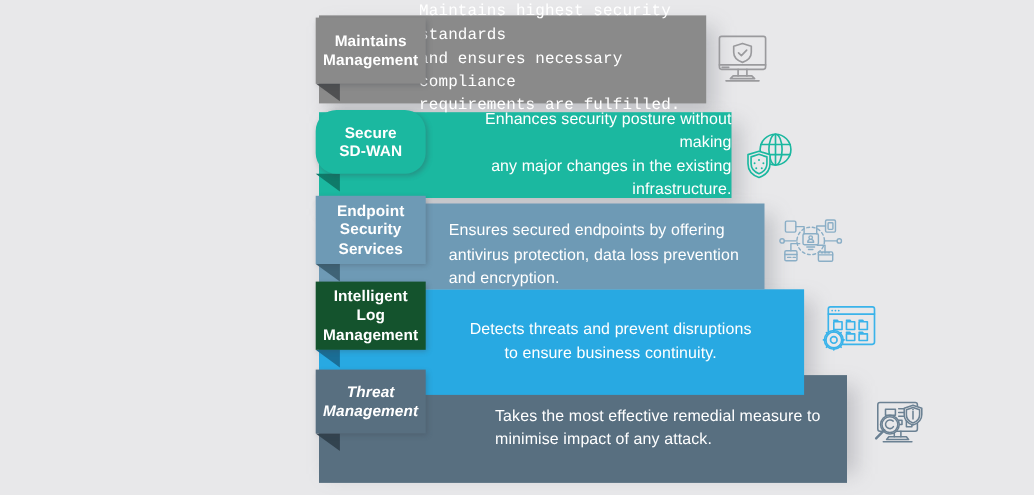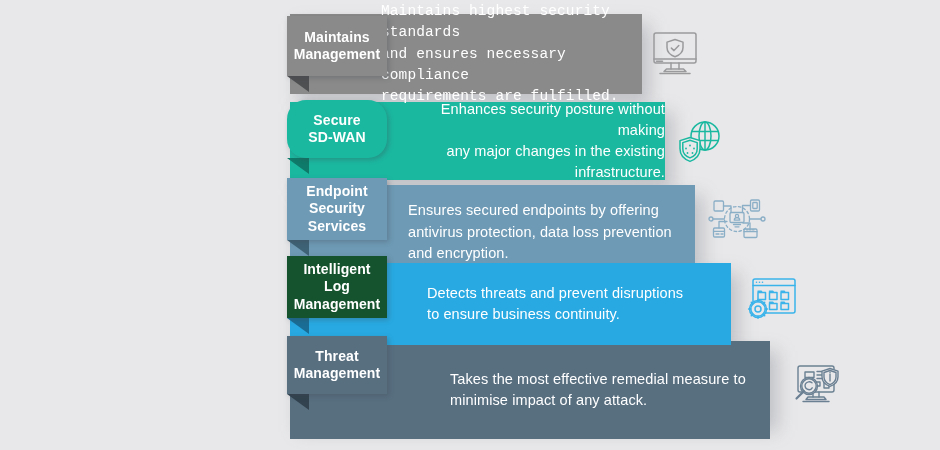--- a/index.html
+++ b/index.html
@@ -199,21 +199,21 @@
         <path d="M36 38.7h13"></path>
         <path d="M38.5 36.8h1.6M41.5 36.8h1.6M44.5 36.8h1.6"></path>
         <circle cx="3" cy="26" r="2"></circle>
         <circle cx="55" cy="26" r="2"></circle>
         <path d="M15.5 13h7.5v6.5M42.5 12.5h-8v7M5 26h11.5M41.5 26H53M11 35v-6.5h8M42 36v-6h-7"></path>
       </svg>
       </div>
     </div>
     <div class="row">
       <div class="bar-shadow" style="left: 298px; top: 273px; width: 441px; height: 78px;"></div>
-      <div class="bar" style="left: 290px; top: 263px; width: 441px; height: 82px; background: rgb(40, 169, 226); z-index: 7;">
+      <div class="bar" style="left: 290px; top: 263px; width: 441px; height: 96px; background: rgb(40, 169, 226); z-index: 7; text-align: center;">
         <div class="bar-inner">
           <div class="bar-text" style="margin-left: 137px;">Detects threats and prevent disruptions
 to ensure business continuity.</div>
         </div>
       </div>
       <div class="fold" style="left: 287px; top: 318px; border-width: 16px 0px 0px 22px; border-color: rgb(26, 110, 150) transparent transparent; z-index: 7;"></div>
       <div class="label-box" style="left: 287px; top: 256px; height: 62px; background: #14532d; z-index: 17;">
         <div class="label-text">Intelligent
 Log
 Management</div>
@@ -239,21 +239,21 @@
     </div>
     <div class="row">
       <div class="bar-shadow" style="left: 298px; top: 351px; width: 480px; height: 80px;"></div>
       <div class="bar" style="left: 290px; top: 341px; width: 480px; height: 98px; background: rgb(88, 111, 128); z-index: 6;">
         <div class="bar-inner">
           <div class="bar-text" style="margin-left: 160px;">Takes the most effective remedial measure to
 minimise impact of any attack.</div>
         </div>
       </div>
       <div class="fold" style="left: 287px; top: 394px; border-width: 16px 0px 0px 22px; border-color: rgb(50, 67, 79) transparent transparent; z-index: 6;"></div>
-      <div class="label-box" style="left: 287px; top: 336px; height: 58px; background: rgb(88, 111, 128); z-index: 16;">
+      <div class="label-box" style="left: 287px; top: 336px; height: 58px; background: rgb(88, 111, 128); z-index: 16; font-style: italic;">
         <div class="label-text">Threat
 Management</div>
       </div>
       <div class="icon-slot" style="left: 786px; top: 352px;">
         <svg width="58" height="52" viewBox="0 0 58 52" fill="none" stroke="#6b8193" stroke-width="1.4" stroke-linecap="round" stroke-linejoin="round">
         <rect x="9" y="11" width="36" height="26" rx="2"></rect>
         <path d="M24 37v5M30 37v5"></path>
         <path d="M17 44.5h20l-2-2.5H19z"></path>
         <path d="M14 46.5h26"></path>
         <path d="M16 17h9v5.5h-9z"></path>

